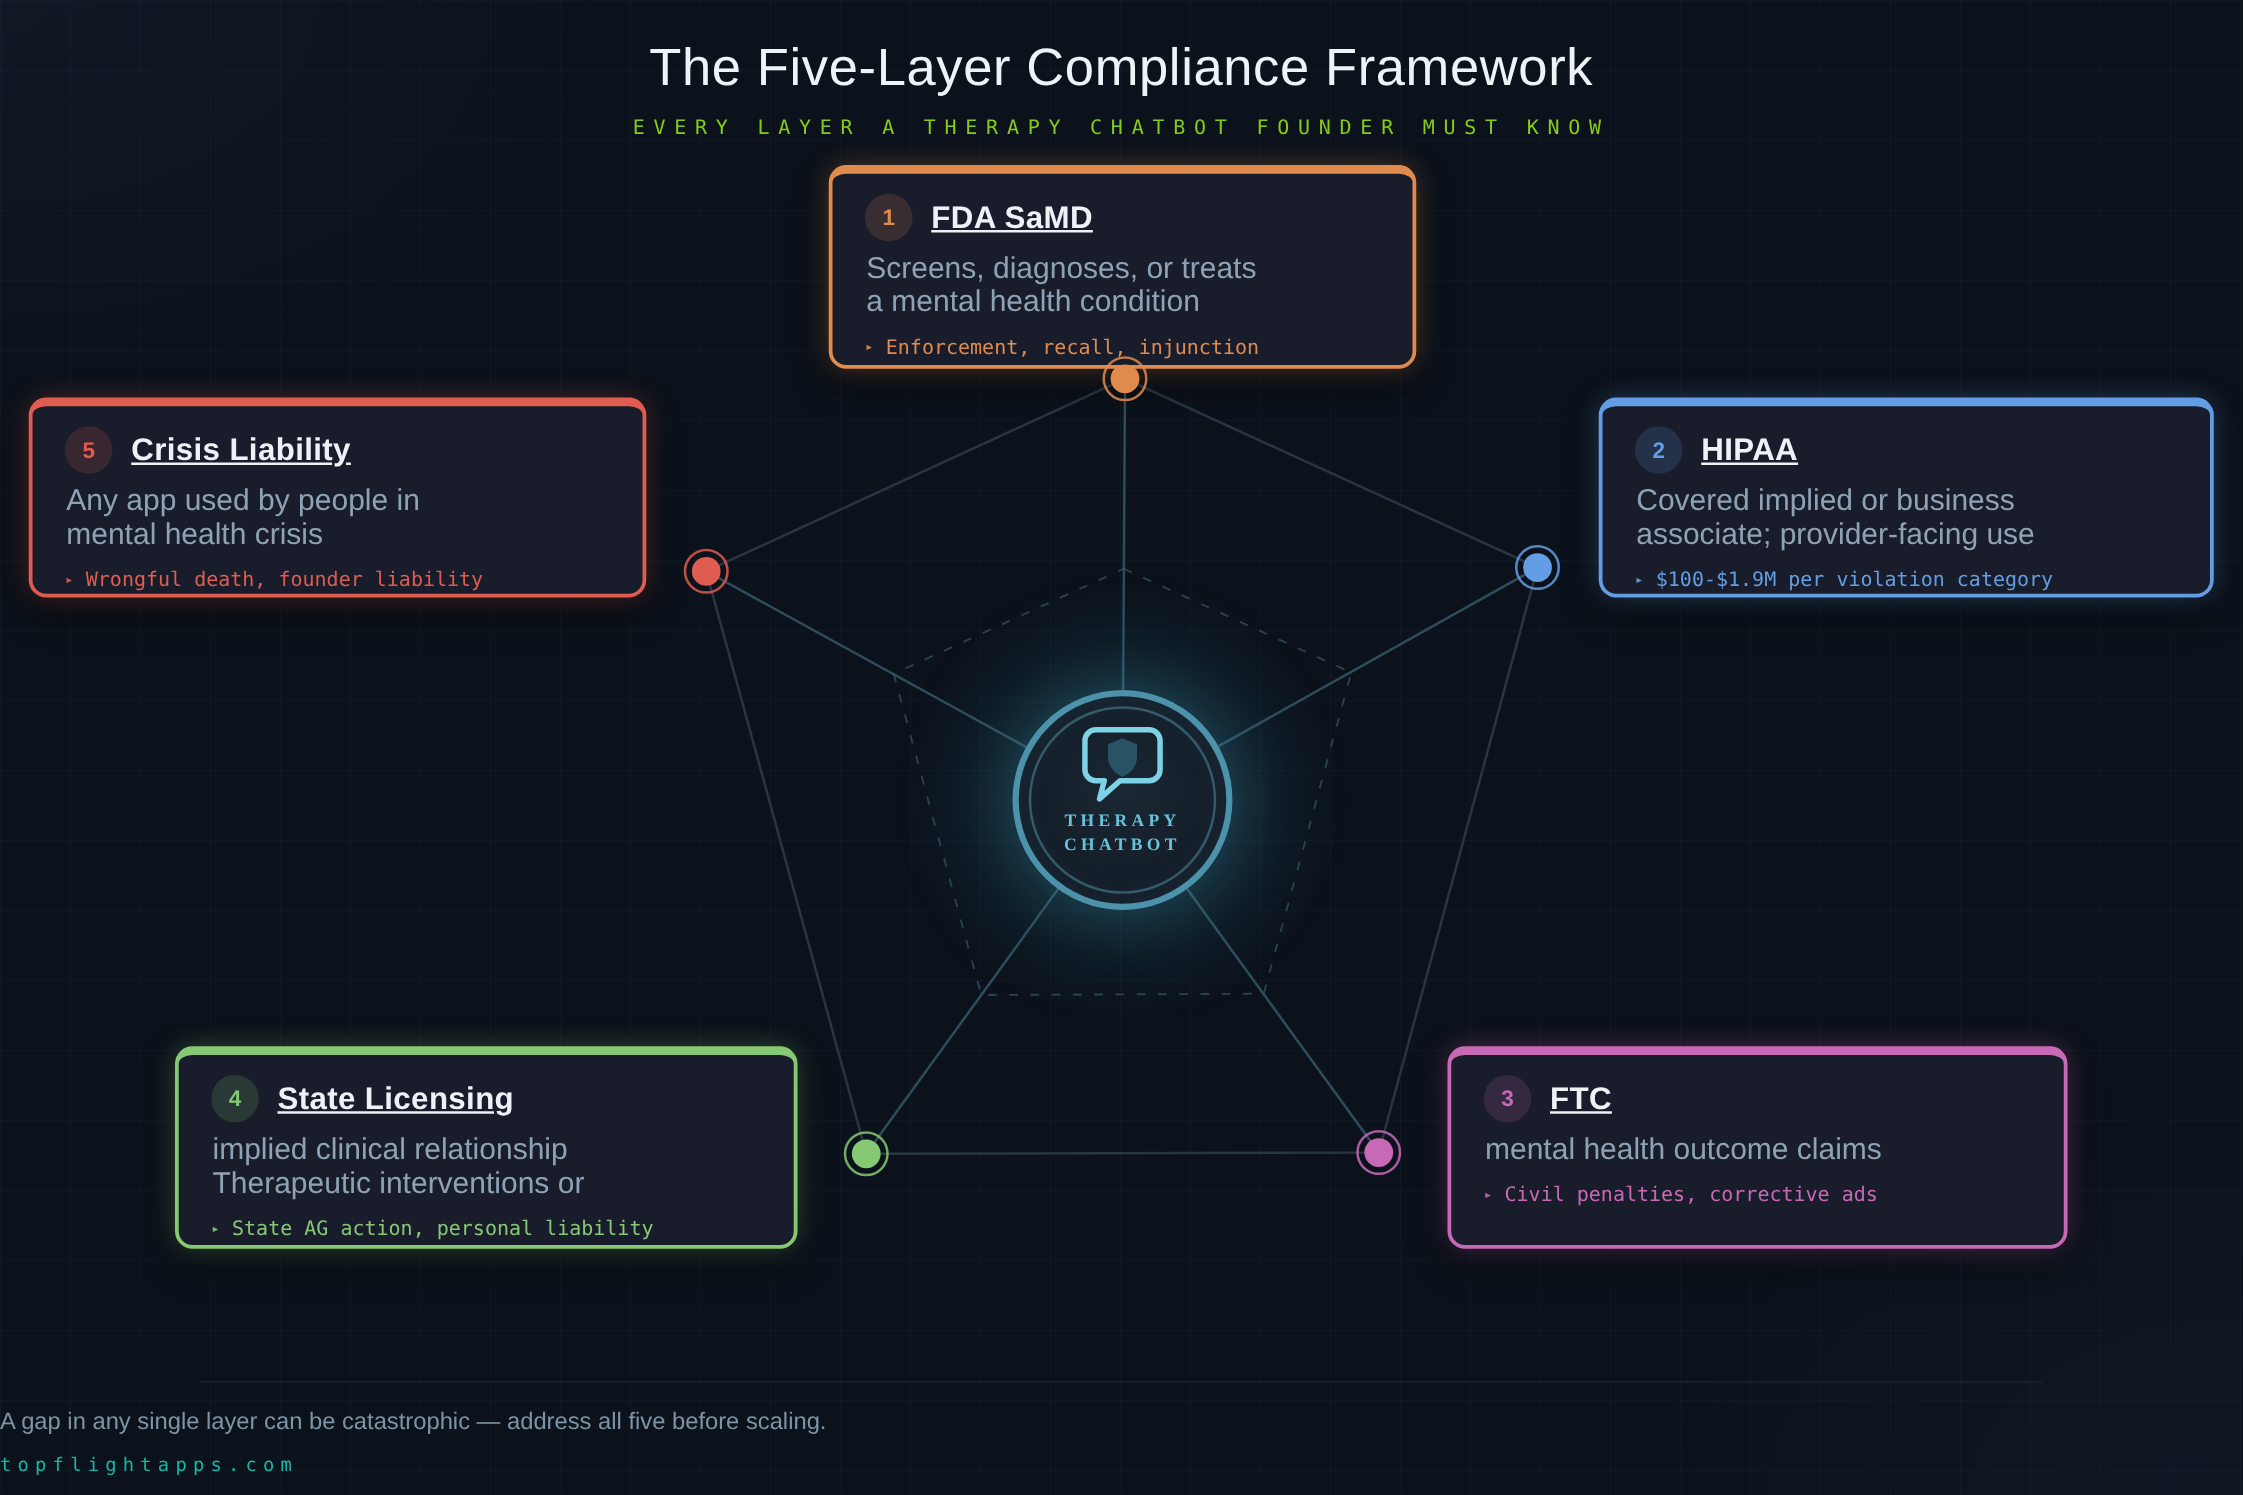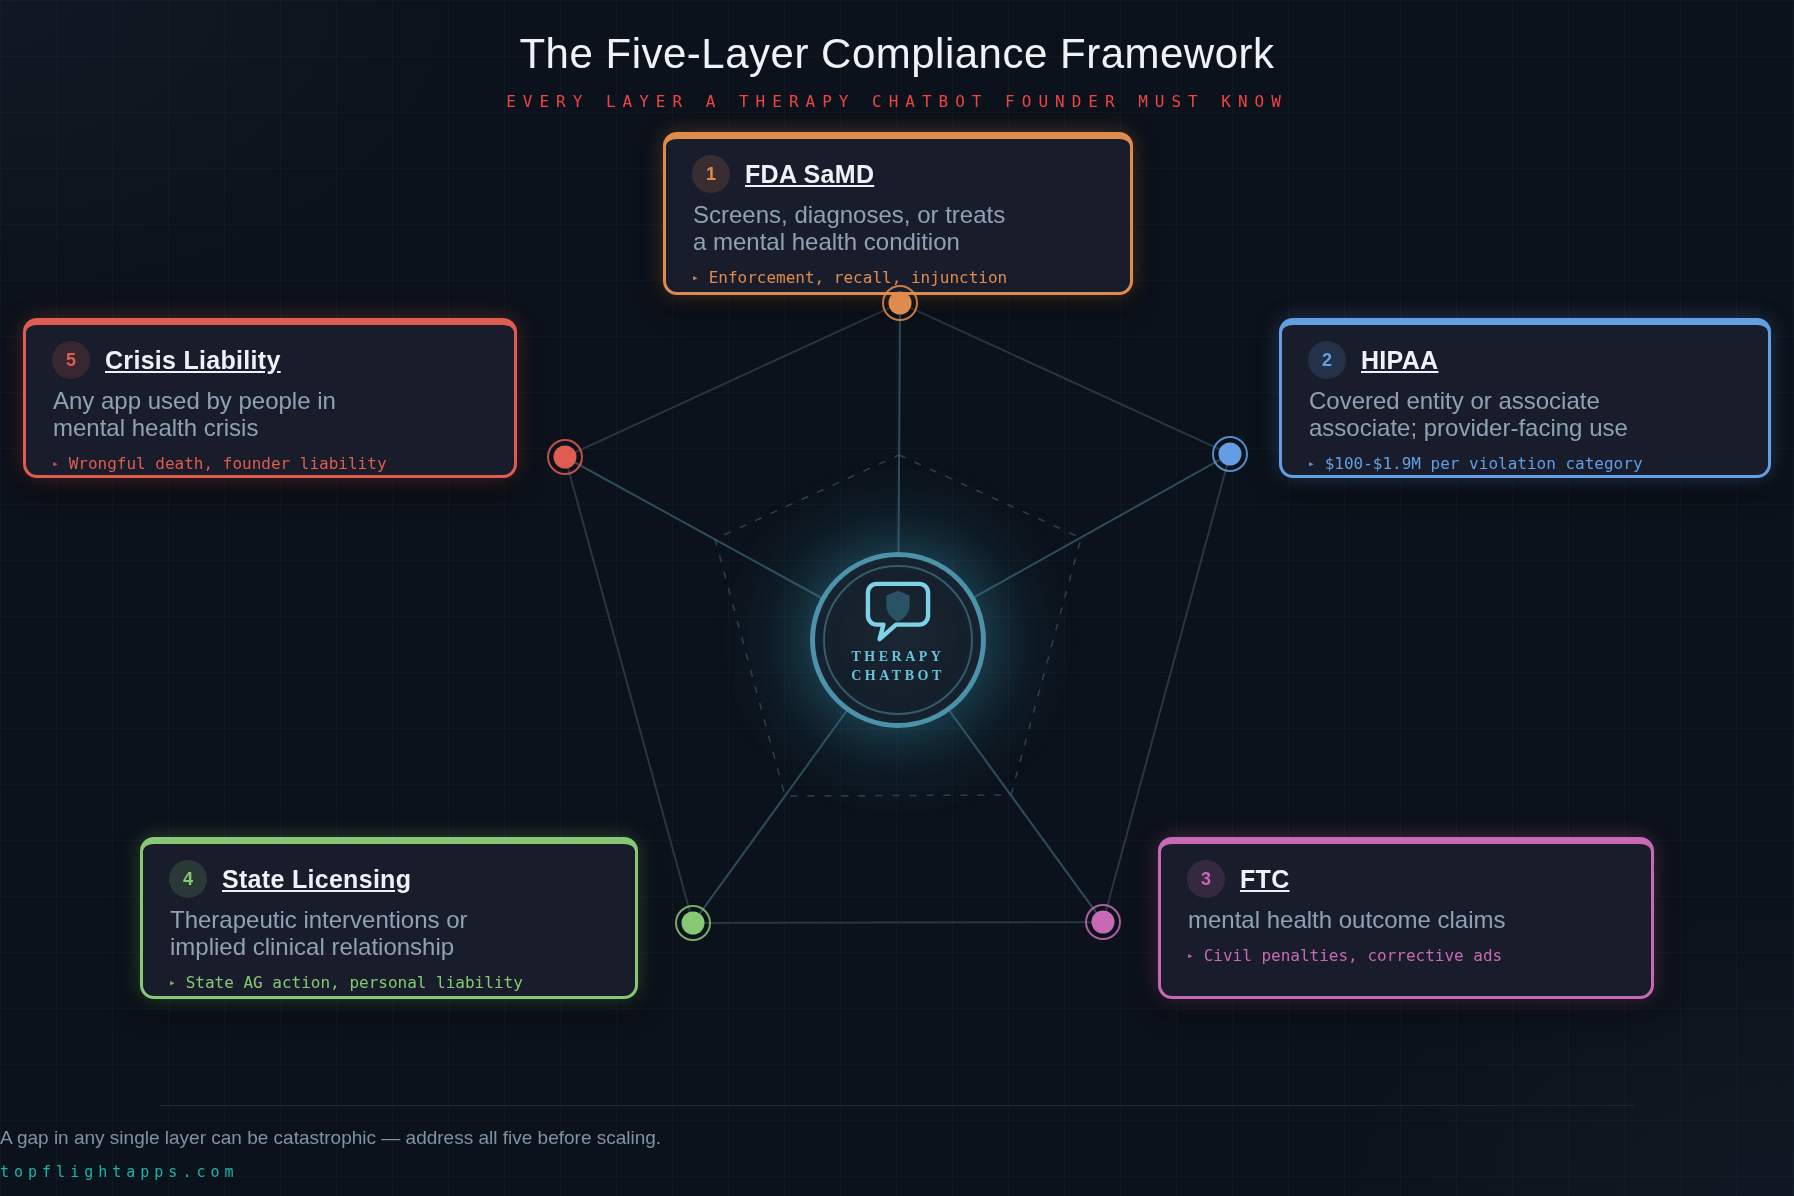--- a/index.html
+++ b/index.html
@@ -10,21 +10,21 @@
     background-image:
       radial-gradient(ellipse 700px 450px at 0% 0%, rgba(70,130,170,0.06), transparent 70%),
       radial-gradient(ellipse 700px 450px at 100% 100%, rgba(70,130,170,0.05), transparent 70%),
       linear-gradient(rgba(120,160,200,0.045) 1px, transparent 1px),
       linear-gradient(90deg, rgba(120,160,200,0.045) 1px, transparent 1px);
     background-size:auto,auto,56px 56px,56px 56px;
   }
   .hdr{position:absolute;top:30px;left:0;width:100%;text-align:center;z-index:5;}
   .title{font-size:42px;font-weight:400;color:#eef3f8;letter-spacing:.5px;margin:0;}
   .subtitle{margin-top:14px;font-family:"DejaVu Sans Mono",monospace;font-size:16px;
-    letter-spacing:7px;color:#ef4444;text-align:center;}
+    letter-spacing:7px;color:#84cc16;text-align:center;}
   svg.layer{position:absolute;top:0;left:0;z-index:1;pointer-events:none;}
   svg.dots{z-index:3;}
   .card{
     position:absolute;z-index:2;box-sizing:border-box;
     background:#191d2b;border:3px solid var(--c);border-top-width:7px;border-radius:14px;
     padding:16px 26px 16px 26px;
     box-shadow:0 0 22px -2px var(--c30), 0 12px 30px rgba(0,0,0,.45);
   }
   .card-header{display:flex;align-items:center;gap:15px;margin-bottom:8px;}
   .badge{
@@ -101,21 +101,21 @@
     <span>Enforcement, recall, injunction</span>
   </div>
 </div>
 
 <div class="card" style="left: 1279px; top: 318px; width: 492px; height: 160px; --c: #639ee4; --c15: rgba(99,158,228,0.16); --c30: rgba(99,158,228,0.35);">
   <div class="card-header">
     <span class="badge">2</span>
     <span class="card-title">HIPAA</span>
   </div>
   <div class="desc">
-    <div>Covered entity or associate</div>
+    <div>Covered implied or business</div>
       <div>associate; provider-facing use</div>
   </div>
   <div class="penalty">
     <span class="marker">▸</span>
     <span>$100-$1.9M per violation category</span>
   </div>
 </div>
 
 <div class="card" style="left: 1158px; top: 837px; width: 496px; height: 162px; --c: #c869b6; --c15: rgba(200,105,182,0.16); --c30: rgba(200,105,182,0.35);">
   <div class="card-header">
@@ -130,22 +130,22 @@
     <span>Civil penalties, corrective ads</span>
   </div>
 </div>
 
 <div class="card" style="left: 140px; top: 837px; width: 498px; height: 162px; --c: #86c873; --c15: rgba(134,200,115,0.16); --c30: rgba(134,200,115,0.35);">
   <div class="card-header">
     <span class="badge">4</span>
     <span class="card-title">State Licensing</span>
   </div>
   <div class="desc">
-    <div>Therapeutic interventions or</div>
-      <div>implied clinical relationship</div>
+    <div>implied clinical relationship</div>
+      <div>Therapeutic interventions or</div>
   </div>
   <div class="penalty">
     <span class="marker">▸</span>
     <span>State AG action, personal liability</span>
   </div>
 </div>
 
 <div class="card" style="left: 23px; top: 318px; width: 494px; height: 160px; --c: #de5c50; --c15: rgba(222,92,80,0.16); --c30: rgba(222,92,80,0.35);">
   <div class="card-header">
     <span class="badge">5</span>

